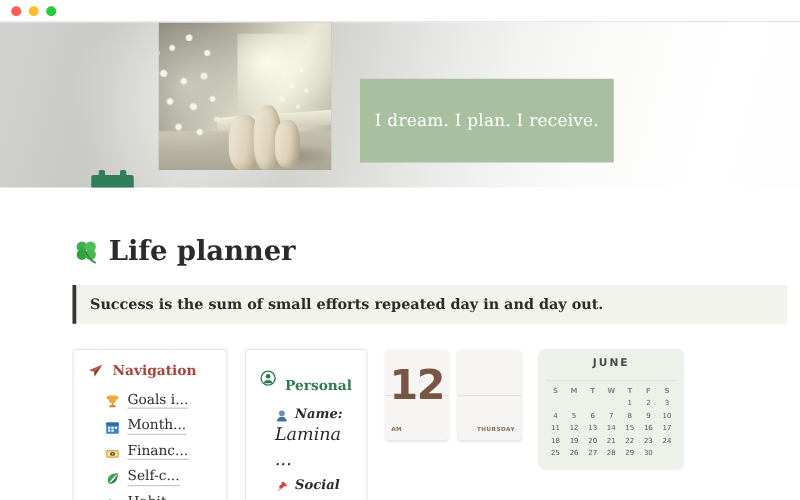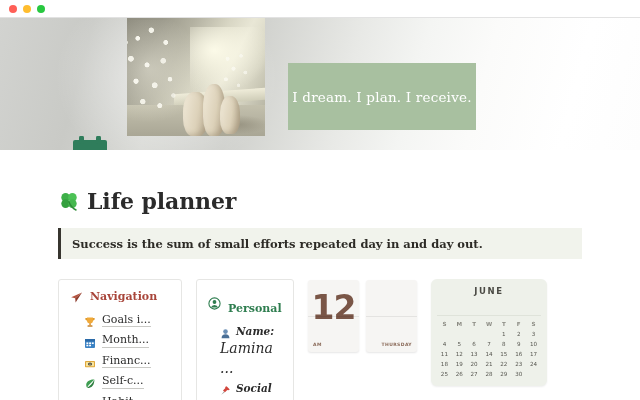--- a/index.html
+++ b/index.html
@@ -164,21 +164,21 @@
     left: 56%; bottom: 2%;
     width: 46%; height: 16%;
     background: radial-gradient(ellipse at center, rgba(110,104,86,.40), rgba(110,104,86,0) 72%);
   }
 
   
   .banner-quote {
     position: absolute;
     left: 288px;
     top: 45px;
-    width: 188px;
+    width: 203px;
     height: 67px;
     background: #a8c0a0;
     display: flex;
     align-items: center;
     justify-content: center;
   }
   .banner-quote-text {
     color: #ffffff;
     font-family: "DejaVu Serif", serif;
     font-size: 13.5px;
@@ -212,21 +212,21 @@
   .page-title h1 {
     font-family: "DejaVu Serif", serif;
     font-size: 22px;
     font-weight: 700;
     color: #2b2b2b;
     letter-spacing: -.1px;
   }
 
   .callout {
     margin: 14px 0 0 58px;
-    width: 524px;
+    width: 572px;
     background: #f1f3ec;
     border-left: 3px solid #37352f;
     padding: 6px 10px 7px 11px;
   }
   .callout-text {
     font-family: "DejaVu Serif", serif;
     font-size: 11.5px;
     font-weight: 700;
     color: #2d2b26;
   }
@@ -353,21 +353,21 @@
     padding: 7px 6px 8px 6px;
     box-shadow: 0 1px 2px rgba(0,0,0,.07);
   }
   .mc-title {
     text-align: center;
     font-family: "DejaVu Sans", sans-serif;
     font-size: 8.5px;
     font-weight: 700;
     letter-spacing: 1.6px;
     color: #4a4a44;
-    padding-bottom: 19px;
+    padding-bottom: 8px;
     border-bottom: 1px solid #dfe3da;
     margin-bottom: 4px;
   }
   .mc-grid {
     display: grid;
     grid-template-columns: repeat(7, 1fr);
     row-gap: 2px;
   }
   .mc-dow, .mc-day {
     text-align: center;

